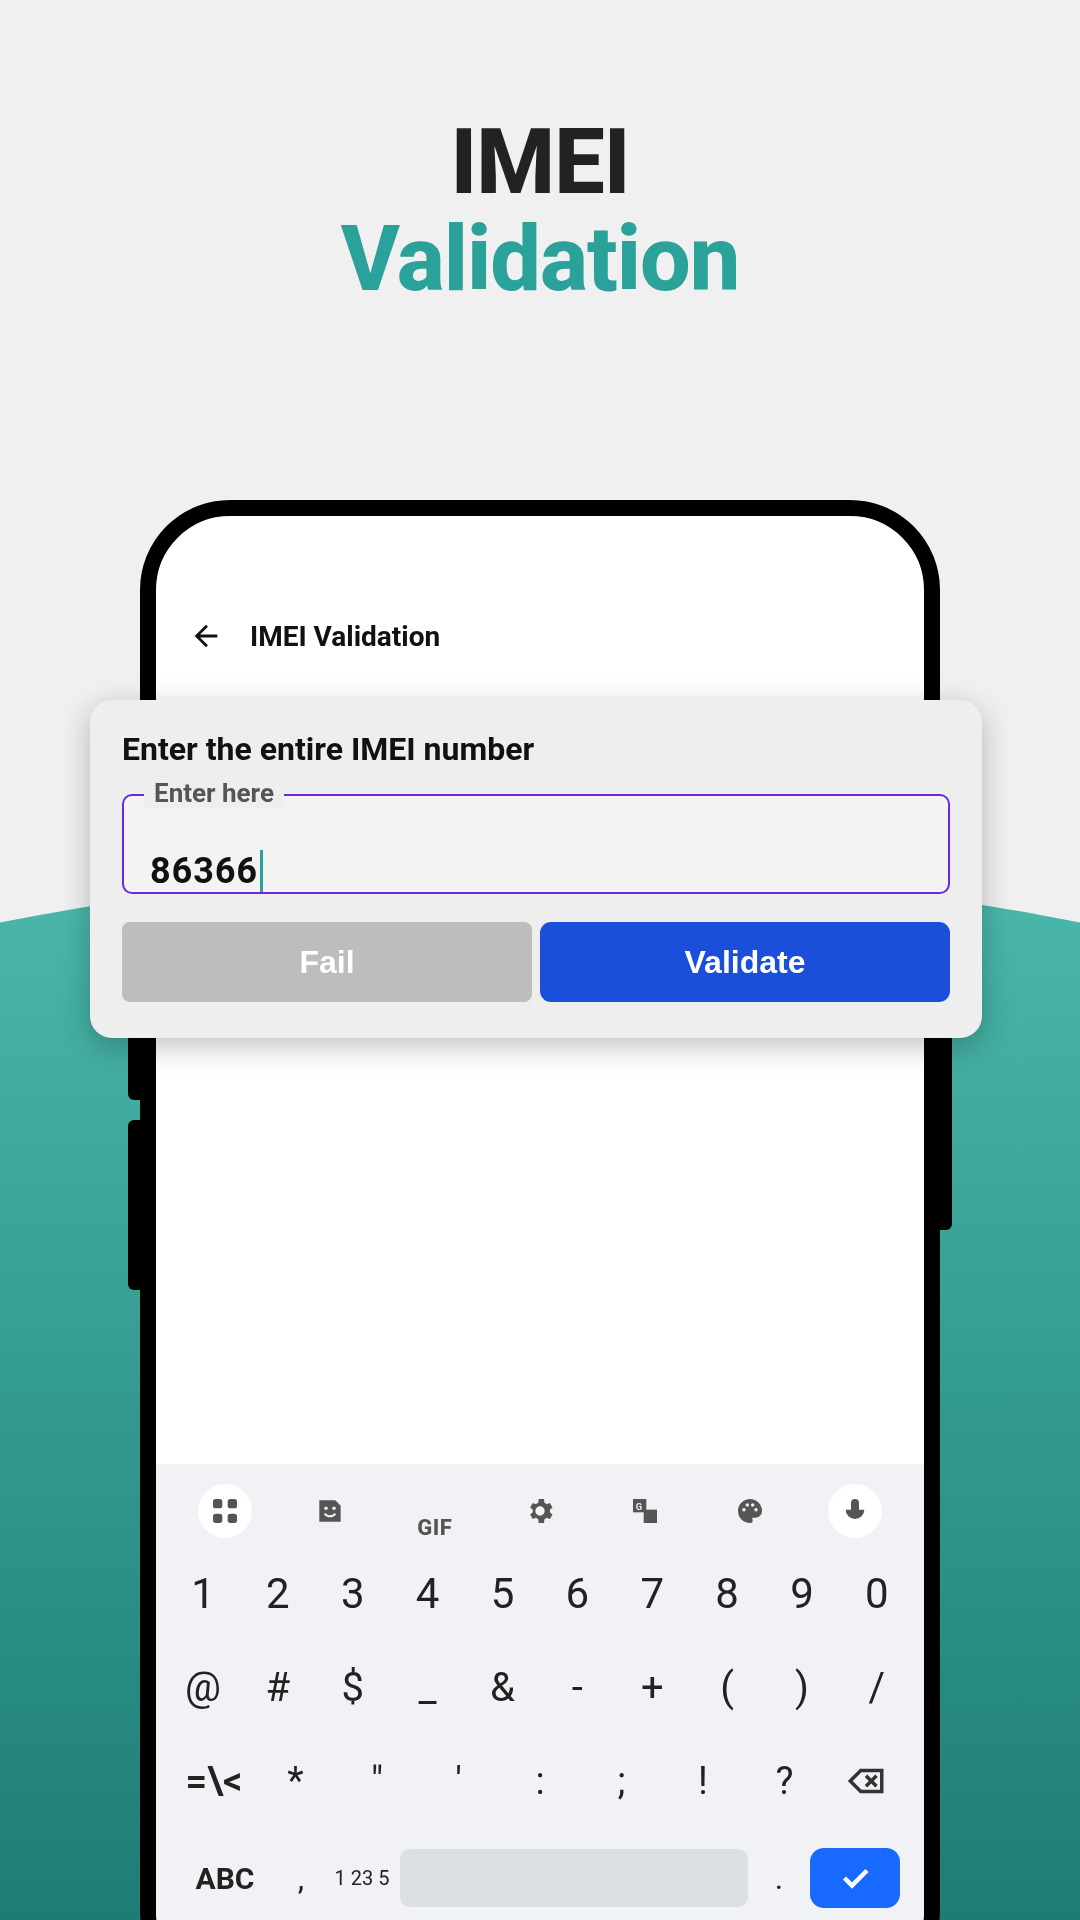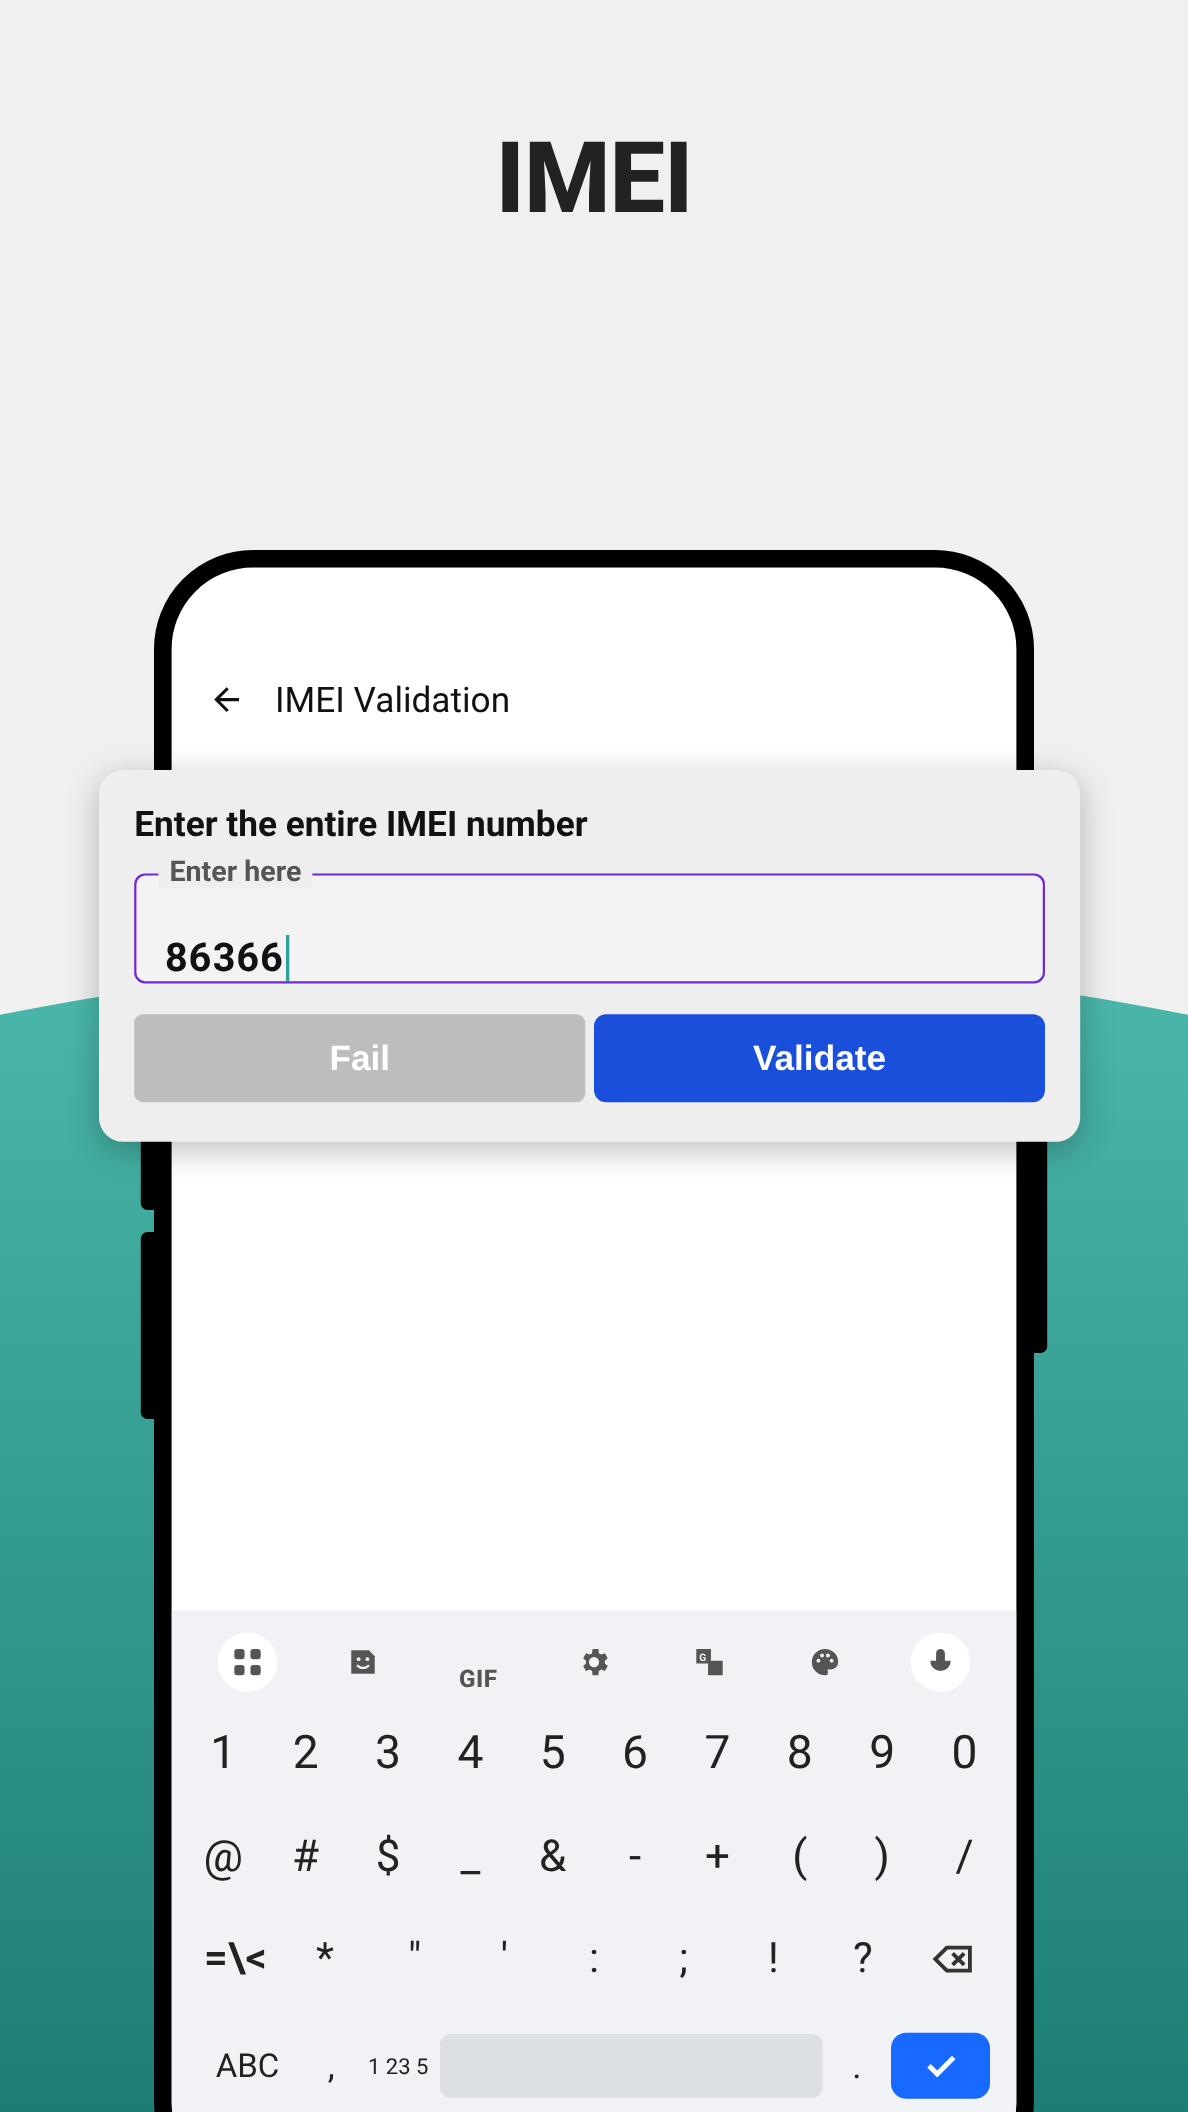--- a/index.html
+++ b/index.html
@@ -80,22 +80,22 @@
     display: flex;
     align-items: center;
     gap: 24px;
   }
   .appbar .back {
     width: 40px; height: 40px;
     display: flex; align-items: center; justify-content: center;
   }
   .appbar .back svg { width: 34px; height: 34px; }
   .appbar .title {
-    font-size: 32px;
-    font-weight: 400;
+    font-size: 28px;
+    font-weight: 700;
     color: #111;
   }
 
   .card {
     position: absolute;
     left: 90px;
     top: 700px;
     width: 892px;
     background: #eeeeee;
     border-radius: 22px;
@@ -222,21 +222,21 @@
     align-items: center;
     height: 80px;
     padding: 0 18px;
     gap: 8px;
   }
   .key-wide {
     height: 62px;
     display: flex; align-items: center; justify-content: center;
     font-size: 30px; color: #222; border-radius: 8px;
   }
-  .key-abc { width: 90px; font-weight: 400; text-align: center; }
+  .key-abc { width: 90px; font-weight: 700; text-align: center; }
   .key-comma { width: 46px; font-size: 32px; }
   .key-nums { width: 60px; font-size: 20px; line-height: 1; text-align: right; }
   .key-nums .n1 { display:block; }
   .key-space { flex: 1; background: #dcdfe4; border-radius: 10px; height: 58px; }
   .key-dot { width: 46px; font-size: 32px; }
   .key-enter {
     width: 90px; height: 60px;
     background: #1769ff;
     border-radius: 14px;
     display: flex; align-items: center; justify-content: center;
@@ -244,20 +244,21 @@
   .key-enter svg { width: 36px; height: 36px; stroke: #fff; stroke-width: 3; fill: none; }
 </style>
 </head>
 <body>
 
 <div class="page">
   <div class="bg-teal"></div>
 
   <div class="hero">
     <div class="line1">IMEI</div>
+    <div class="line2">Validation</div>
   </div>
 
   <div class="phone-buttons-left1"></div>
   <div class="phone-buttons-left2"></div>
   <div class="phone-buttons-right"></div>
 
   <div class="phone">
     <div class="appbar">
       <div class="back">
         <svg viewBox="0 0 24 24">

